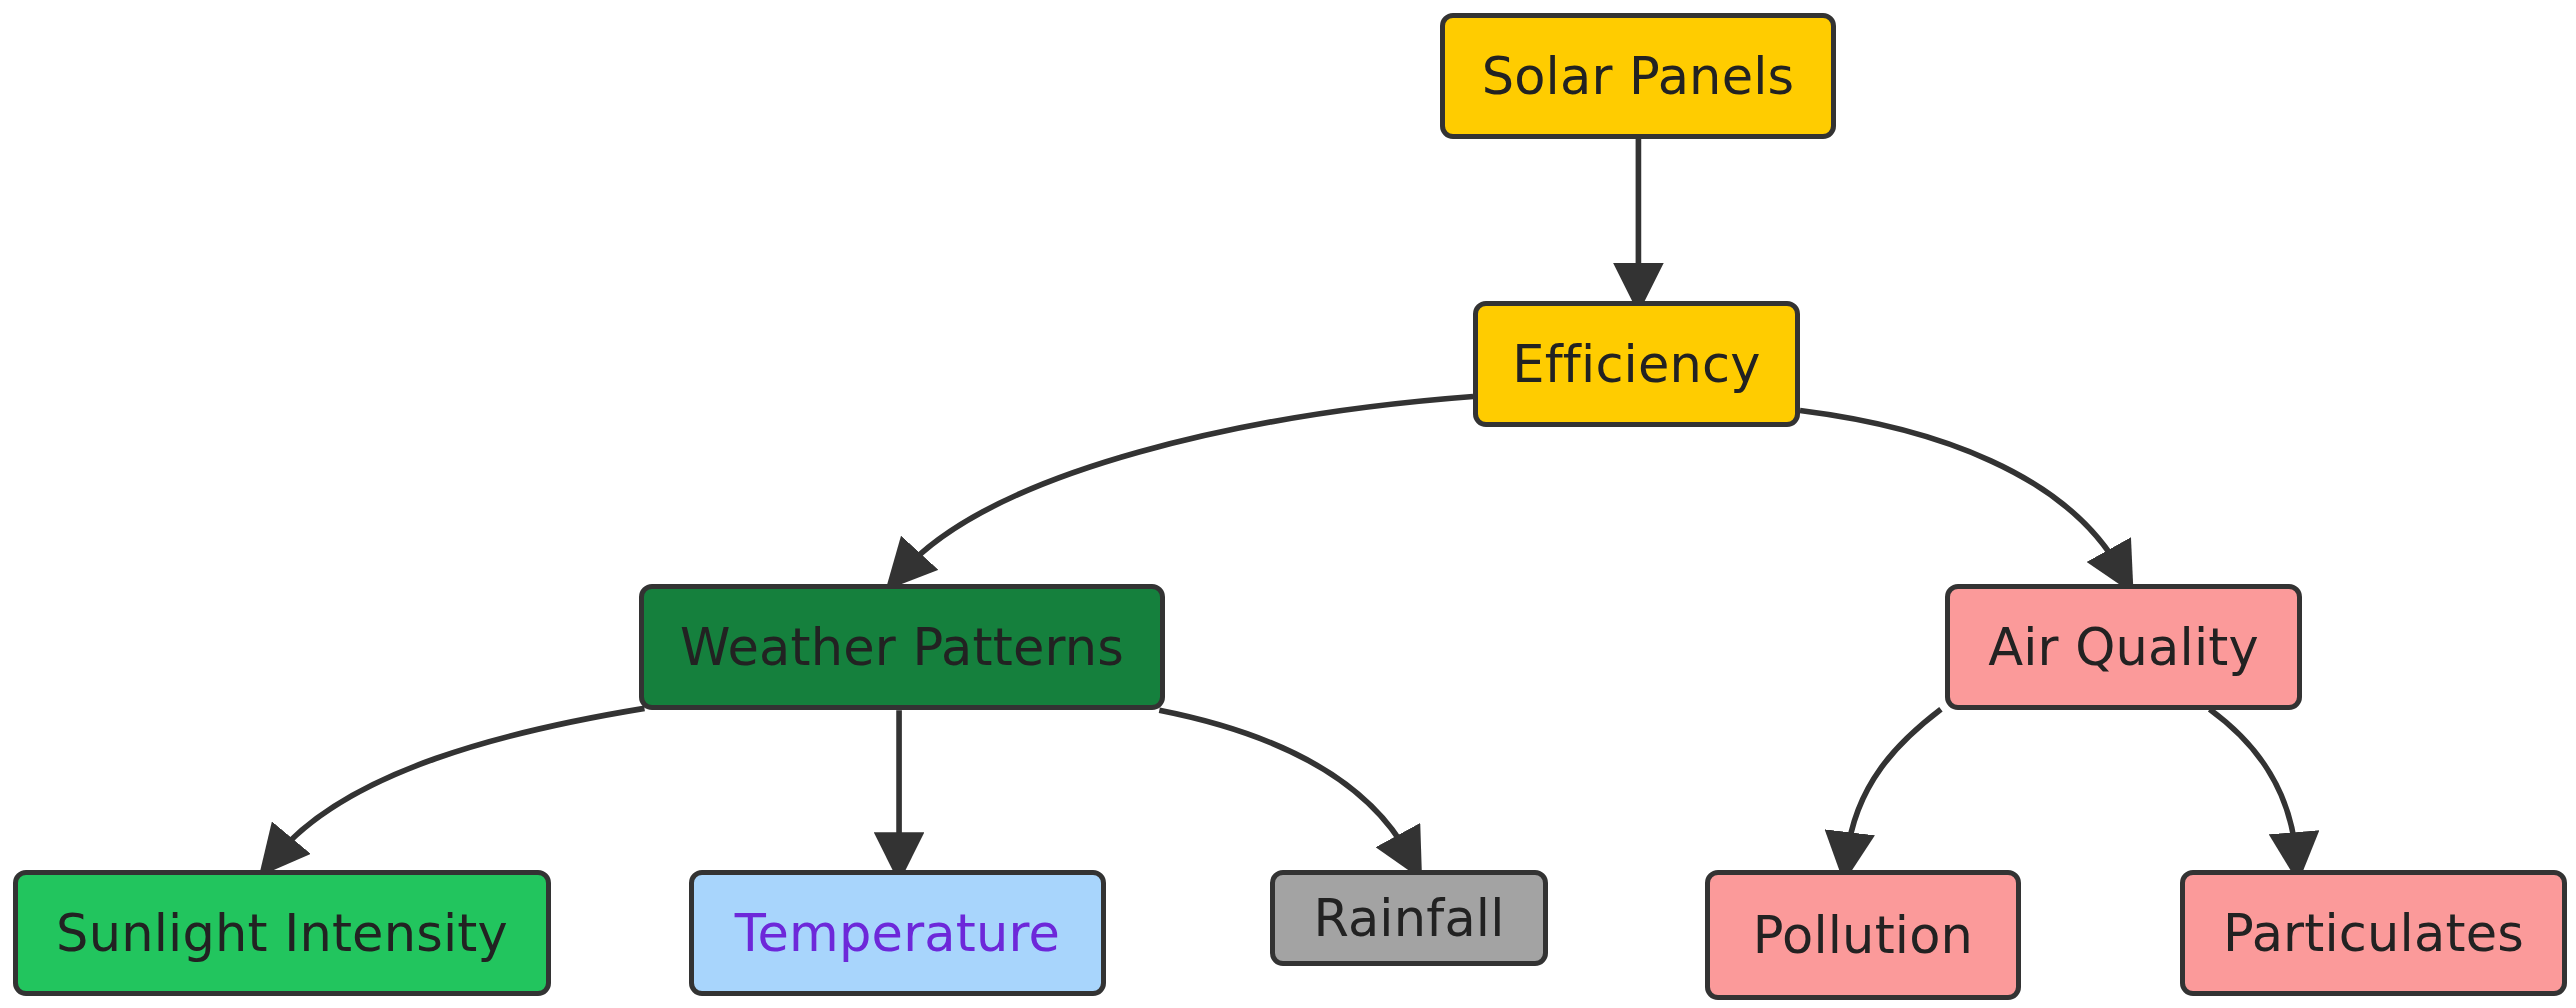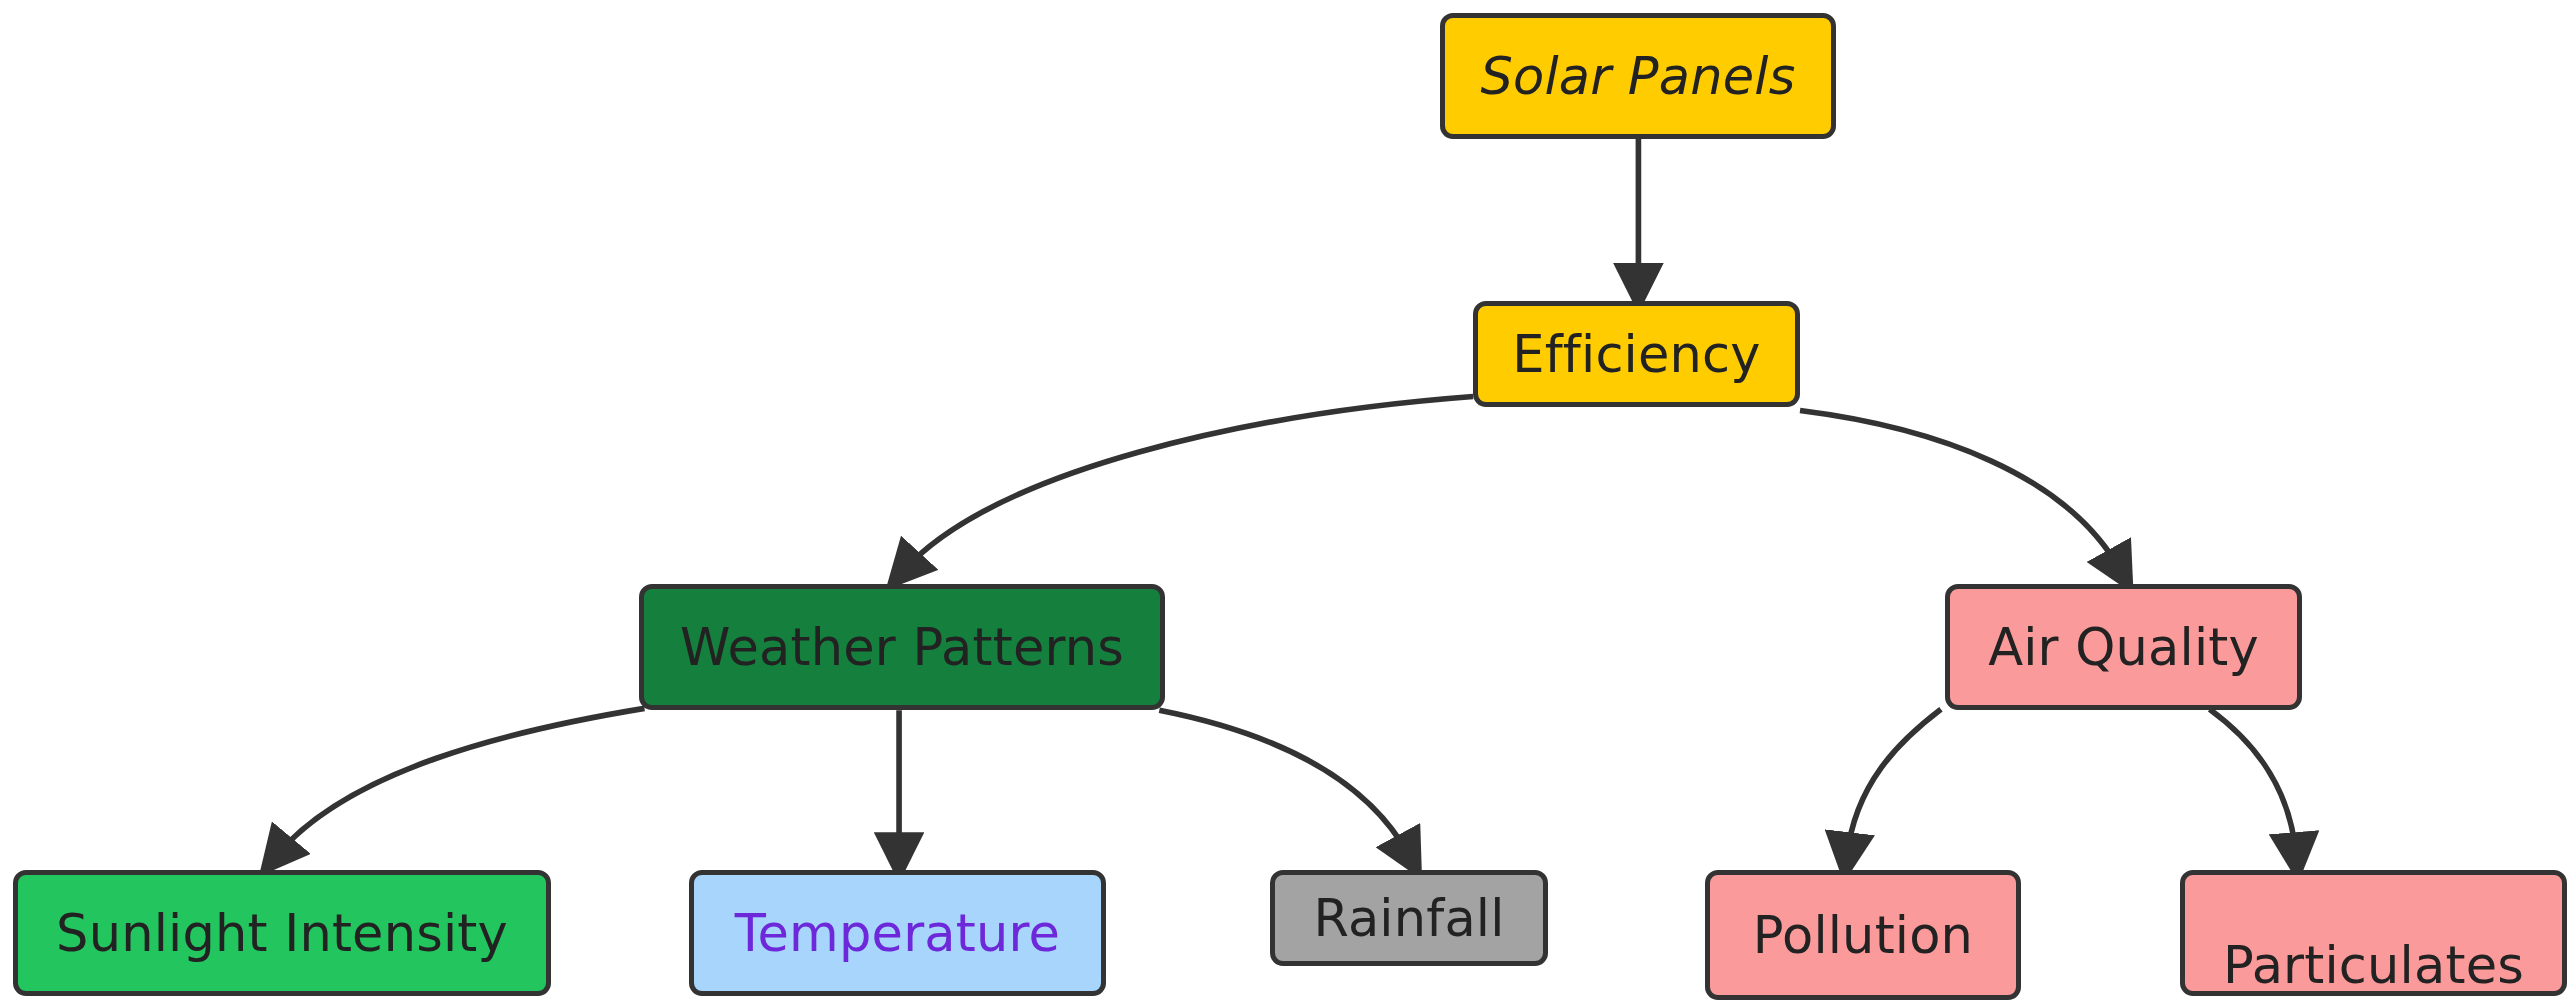--- a/index.html
+++ b/index.html
@@ -65,43 +65,43 @@
         <path d="M 1916 437 C 2060 455 2200 505 2257 607" fill="none" stroke="#333333" stroke-width="6" stroke-linecap="butt" marker-end="url(#arrowhead)"></path>
         <path d="M 686 754 C 540 778 370 820 294 911" fill="none" stroke="#333333" stroke-width="6" stroke-linecap="butt" marker-end="url(#arrowhead)"></path>
         <path d="M 957 756 L 957 911" fill="none" stroke="#333333" stroke-width="6" stroke-linecap="butt" marker-end="url(#arrowhead)"></path>
         <path d="M 1234 756 C 1330 775 1448 815 1500 911" fill="none" stroke="#333333" stroke-width="6" stroke-linecap="butt" marker-end="url(#arrowhead)"></path>
         <path d="M 2066 755 C 2020 790 1975 835 1966 911" fill="none" stroke="#333333" stroke-width="6" stroke-linecap="butt" marker-end="url(#arrowhead)"></path>
         <path d="M 2352 755 C 2400 790 2438 838 2444 911" fill="none" stroke="#333333" stroke-width="6" stroke-linecap="butt" marker-end="url(#arrowhead)"></path>
       </g>
   </svg>
 
   <div id="node-layer">
-      <div class="node" style="left: 1440px; top: 13px; width: 396px; height: 126px; background: rgb(255, 204, 0); border-color: rgb(51, 51, 51); color: rgb(34, 34, 34); font-style: italic;">
+      <div class="node" style="left: 1440px; top: 13px; width: 396px; height: 126px; background: rgb(255, 204, 0); border-color: rgb(51, 51, 51); color: rgb(34, 34, 34);">
         <span class="node-label">Solar Panels</span>
       </div>
-      <div class="node" style="left: 1473px; top: 301px; width: 327px; height: 106px; background: rgb(255, 204, 0); border-color: rgb(51, 51, 51); color: rgb(34, 34, 34);">
+      <div class="node" style="left: 1473px; top: 301px; width: 327px; height: 126px; background: rgb(255, 204, 0); border-color: rgb(51, 51, 51); color: rgb(34, 34, 34);">
         <span class="node-label">Efficiency</span>
       </div>
       <div class="node" style="left: 639px; top: 584px; width: 526px; height: 126px; background: #15803d; border-color: rgb(51, 51, 51); color: rgb(34, 34, 34);">
         <span class="node-label">Weather Patterns</span>
       </div>
       <div class="node" style="left: 1945px; top: 584px; width: 357px; height: 126px; background: rgb(251, 154, 154); border-color: rgb(51, 51, 51); color: rgb(34, 34, 34);">
         <span class="node-label">Air Quality</span>
       </div>
       <div class="node" style="left: 13px; top: 870px; width: 538px; height: 126px; background: #22c55e; border-color: rgb(51, 51, 51); color: rgb(34, 34, 34); text-align: right;">
         <span class="node-label">Sunlight Intensity</span>
       </div>
       <div class="node" style="left: 689px; top: 870px; width: 417px; height: 126px; background: rgb(168, 213, 252); border-color: rgb(51, 51, 51); color: #6d28d9;">
         <span class="node-label">Temperature</span>
       </div>
       <div class="node" style="left: 1270px; top: 870px; width: 278px; height: 96px; background: #a3a3a3; border-color: rgb(51, 51, 51); color: rgb(34, 34, 34);">
         <span class="node-label">Rainfall</span>
       </div>
       <div class="node" style="left: 1705px; top: 870px; width: 316px; height: 130px; background: rgb(251, 154, 154); border-color: rgb(51, 51, 51); color: rgb(34, 34, 34);">
         <span class="node-label">Pollution</span>
       </div>
-      <div class="node" style="left: 2180px; top: 870px; width: 387px; height: 126px; background: rgb(251, 154, 154); border-color: rgb(51, 51, 51); color: rgb(34, 34, 34); align-items: flex-end;">
+      <div class="node" style="left: 2180px; top: 870px; width: 387px; height: 126px; background: rgb(251, 154, 154); border-color: rgb(51, 51, 51); color: rgb(34, 34, 34);">
         <span class="node-label">Particulates</span>
       </div>
     </div>
 
 </div>
 
 
 </body></html>

